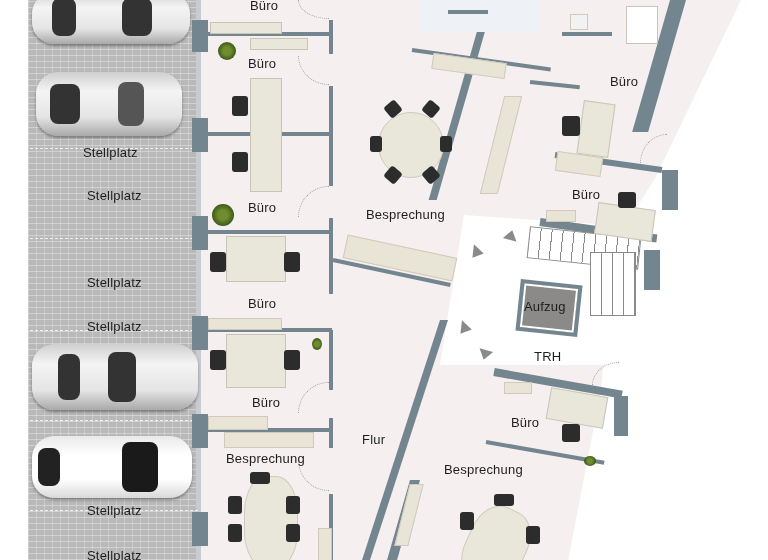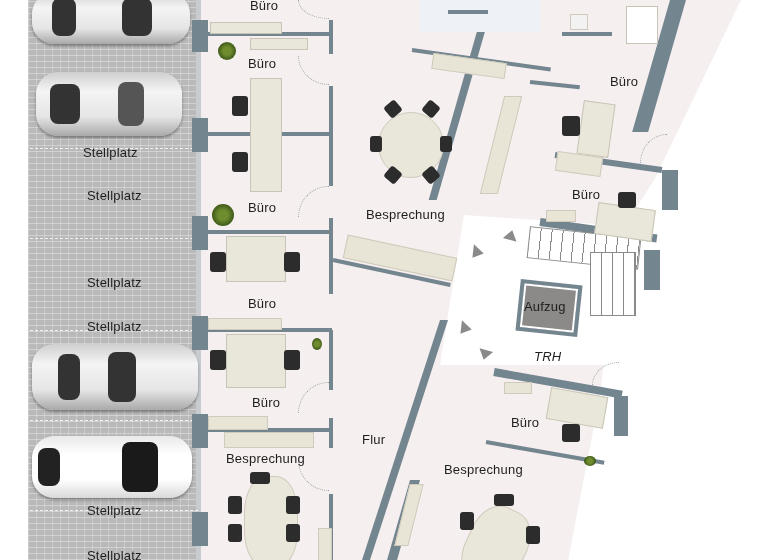--- a/index.html
+++ b/index.html
@@ -185,13 +185,13 @@
 <div class="abs label" style="left:248px;top:296px;">Büro</div>
 <div class="abs label" style="left:252px;top:395px;">Büro</div>
 <div class="abs label" style="left:610px;top:74px;">Büro</div>
 <div class="abs label" style="left:572px;top:187px;">Büro</div>
 <div class="abs label" style="left:511px;top:415px;">Büro</div>
 <div class="abs label" style="left:366px;top:207px;">Besprechung</div>
 <div class="abs label" style="left:226px;top:451px;">Besprechung</div>
 <div class="abs label" style="left:444px;top:462px;">Besprechung</div>
 <div class="abs label" style="left:362px;top:422px;margin-top:10px;">Flur</div>
 <div class="abs label" style="left:524px;top:299px;z-index:2;">Aufzug</div>
-<div class="abs label" style="left:534px;top:349px;font-style:italic;">TRH</div>
+<div class="abs label" style="left:534px;top:349px;">TRH</div>
 
 </body></html>

